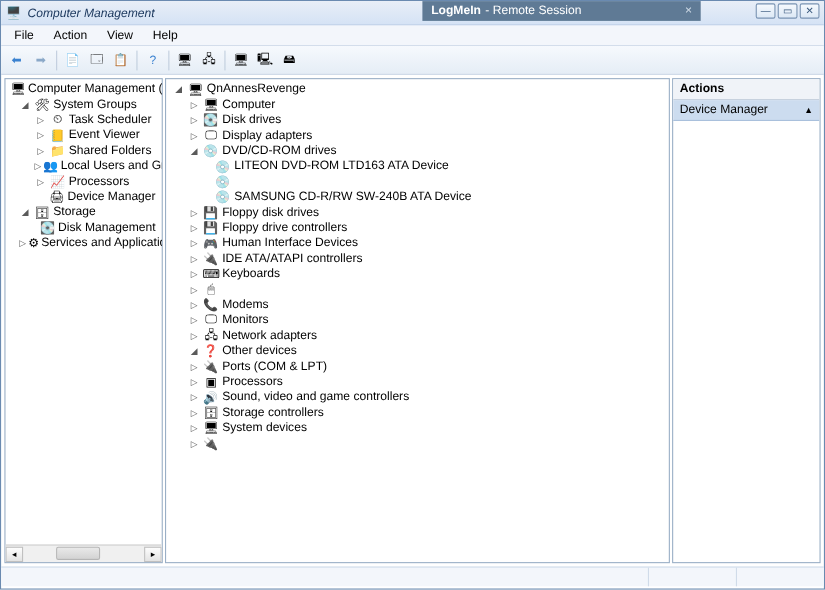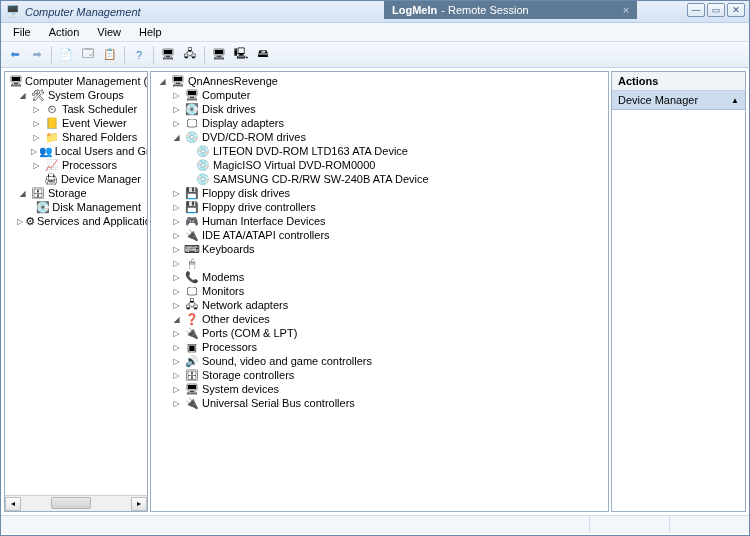--- a/index.html
+++ b/index.html
@@ -192,21 +192,20 @@
           <span class="expander">◢</span>
           <span class="icon">💿</span>
           <span class="label">DVD/CD-ROM drives</span>
         </div>
       <div class="node" style="padding-left:44px">
           <span class="icon">💿</span>
           <span class="label">LITEON DVD-ROM LTD163 ATA Device</span>
         </div>
       <div class="node" style="padding-left:44px">
           <span class="icon">💿</span>
-          <span class="label">MagicISO Virtual DVD-ROM0000</span>
         </div>
       <div class="node" style="padding-left:44px">
           <span class="icon">💿</span>
           <span class="label">SAMSUNG CD-R/RW SW-240B ATA Device</span>
         </div>
       <div class="node" style="padding-left:18px">
           <span class="expander">▷</span>
           <span class="icon">💾</span>
           <span class="label">Floppy disk drives</span>
         </div>
@@ -275,21 +274,20 @@
           <span class="label">Storage controllers</span>
         </div>
       <div class="node" style="padding-left:18px">
           <span class="expander">▷</span>
           <span class="icon">🖥</span>
           <span class="label">System devices</span>
         </div>
       <div class="node" style="padding-left:18px">
           <span class="expander">▷</span>
           <span class="icon">🔌</span>
-          <span class="label">Universal Serial Bus controllers</span>
         </div>
     </div>
   </div>
 
   <div class="panel right">
     <div class="actions-title">Actions</div>
     <div class="actions-header">
       <span>Device Manager</span>
       <span style="font-size:8px">▲</span>
     </div>

